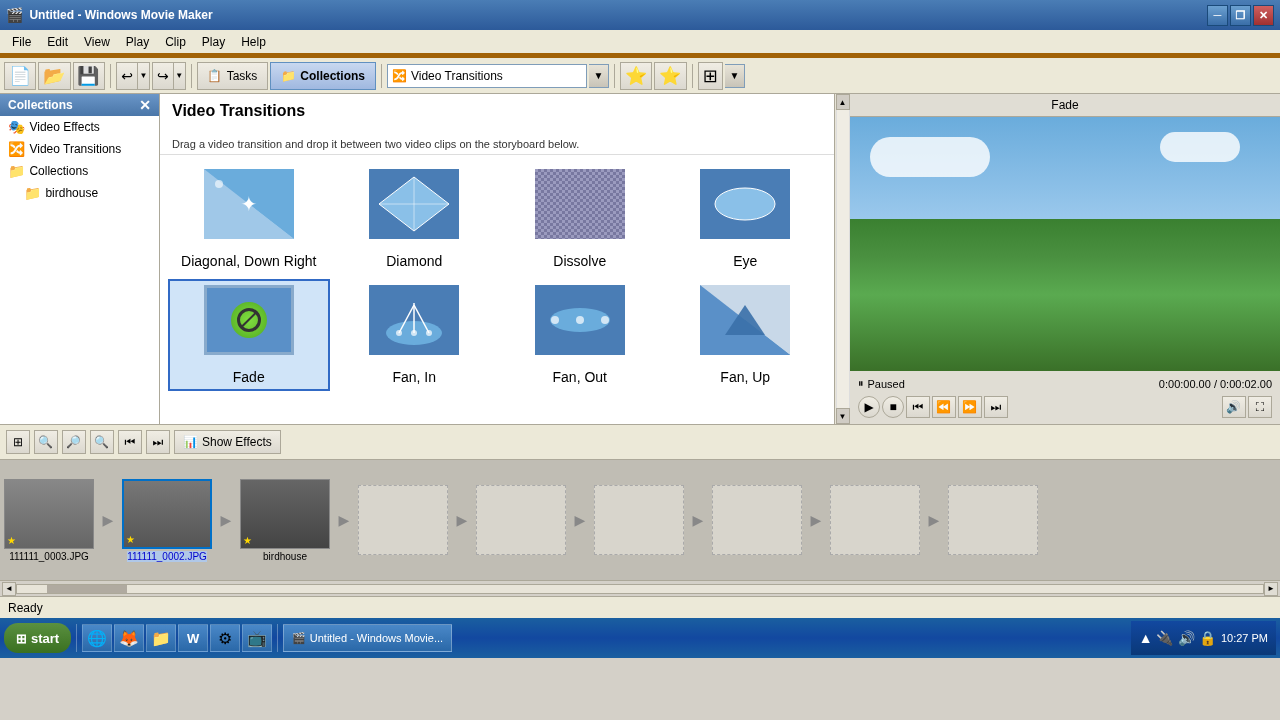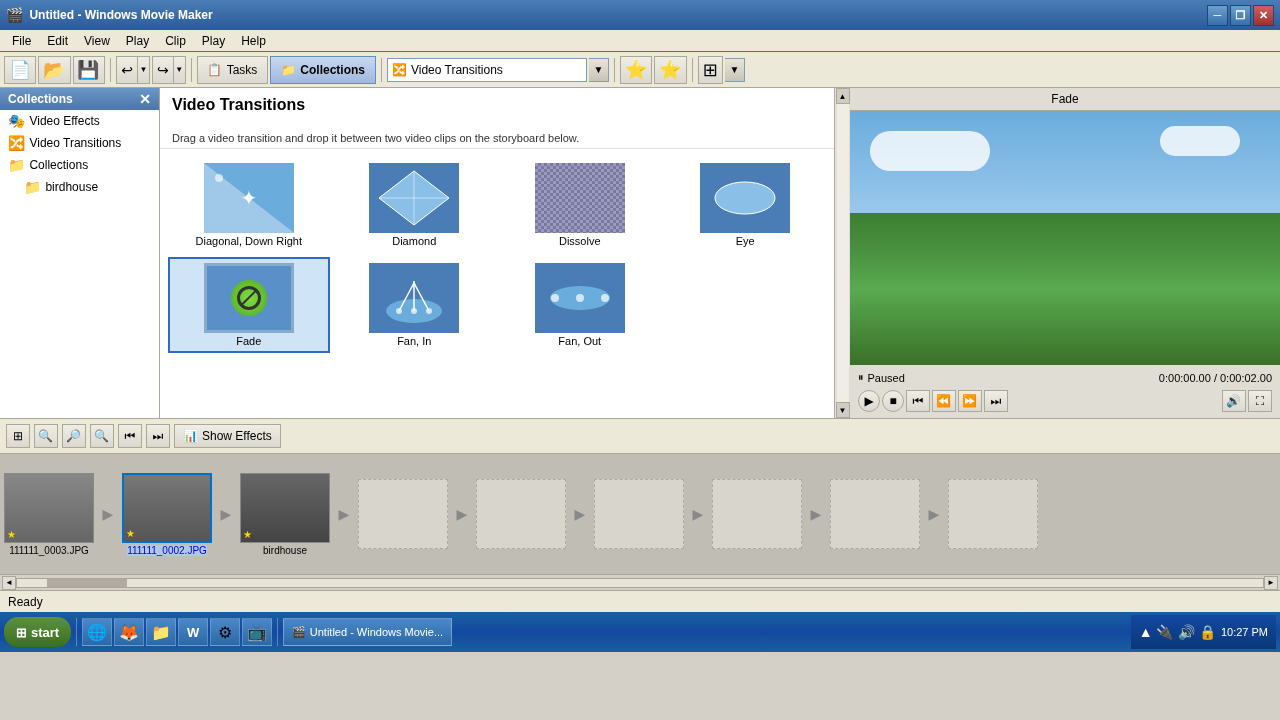--- a/index.html
+++ b/index.html
@@ -24,26 +24,26 @@
       background: linear-gradient(to bottom, #6ba0d0, #3a6ea8);
       border: 1px solid #1a4a7a;
       color: white;
       display: flex; align-items: center; justify-content: center;
       font-size: 11px; cursor: pointer; font-weight: bold;
     }
     .win-btn.close-btn { background: linear-gradient(to bottom, #d06060, #a03030); }
 
     
     #menu-bar {
-      height: 22px;
+      height: 28px;
       background: #ece9d8;
       display: flex;
       align-items: center;
       padding: 0 4px;
-      border-bottom: 1px solid #a16207;
+      border-bottom: 5px solid #a16207;
       text-align: right;
     }
     .menu-item {
       padding: 2px 8px;
       cursor: pointer;
       font-size: 12px;
       color: #000;
     }
 
     
@@ -175,21 +175,21 @@
       border: 2px solid transparent;
     }
     .transition-item.selected { border-color: #316ac5; background: #d0e4f8; }
     .transition-thumb {
       width: 90px; height: 70px;
       background: #4a7db5;
       display: flex; align-items: center; justify-content: center;
       position: relative;
       overflow: hidden;
     }
-    .transition-label { font-size: 11px; text-align: center; margin-top: 2px; color: #000; }
+    .transition-label { font-size: 14px; text-align: center; margin-top: 14px; color: #000; }
 
     
     #preview-panel {
       width: 430px;
       background: #1a1a1a;
       flex-shrink: 0;
       display: flex;
       flex-direction: column;
     }
     #preview-title {
@@ -616,20 +616,30 @@
             <rect width="90" height="70" fill="#4a7db5"></rect>
             <ellipse cx="45" cy="35" rx="30" ry="12" fill="#6aacdc"></ellipse>
             <circle cx="20" cy="35" r="4" fill="white" opacity="0.7"></circle>
             <circle cx="45" cy="35" r="4" fill="white" opacity="0.7"></circle>
             <circle cx="70" cy="35" r="4" fill="white" opacity="0.7"></circle>
           </svg>
         </div>
         <span class="transition-label">Fan, Out</span>
       </div>
 
+      <div class="transition-item">
+        <div class="transition-thumb thumb-fan-up">
+          <svg width="90" height="70" viewBox="0 0 90 70">
+            <polygon points="0,0 90,0 90,70" fill="#c8d8e8"></polygon>
+            <polygon points="0,0 0,70 90,70" fill="#5a90c8"></polygon>
+            <polygon points="45,20 65,50 25,50" fill="#3a70a8" opacity="0.9"></polygon>
+          </svg>
+        </div>
+        <span class="transition-label">Fan, Up</span>
+      </div>
 
     </div>
   </div>
 
   <div style="width:16px; background:#e8e4d8; border-left:1px solid #aca899; display:flex; flex-direction:column; align-items:center;">
     <div style="width:14px;height:16px;background:#d0ccc4;border:1px solid #aca899;display:flex;align-items:center;justify-content:center;font-size:8px;cursor:pointer;">▲</div>
     <div style="flex:1;width:14px;background:#f0ede4;border-left:1px solid #ddd;border-right:1px solid #ddd;"></div>
     <div style="width:14px;height:16px;background:#d0ccc4;border:1px solid #aca899;display:flex;align-items:center;justify-content:center;font-size:8px;cursor:pointer;">▼</div>
   </div>
 

